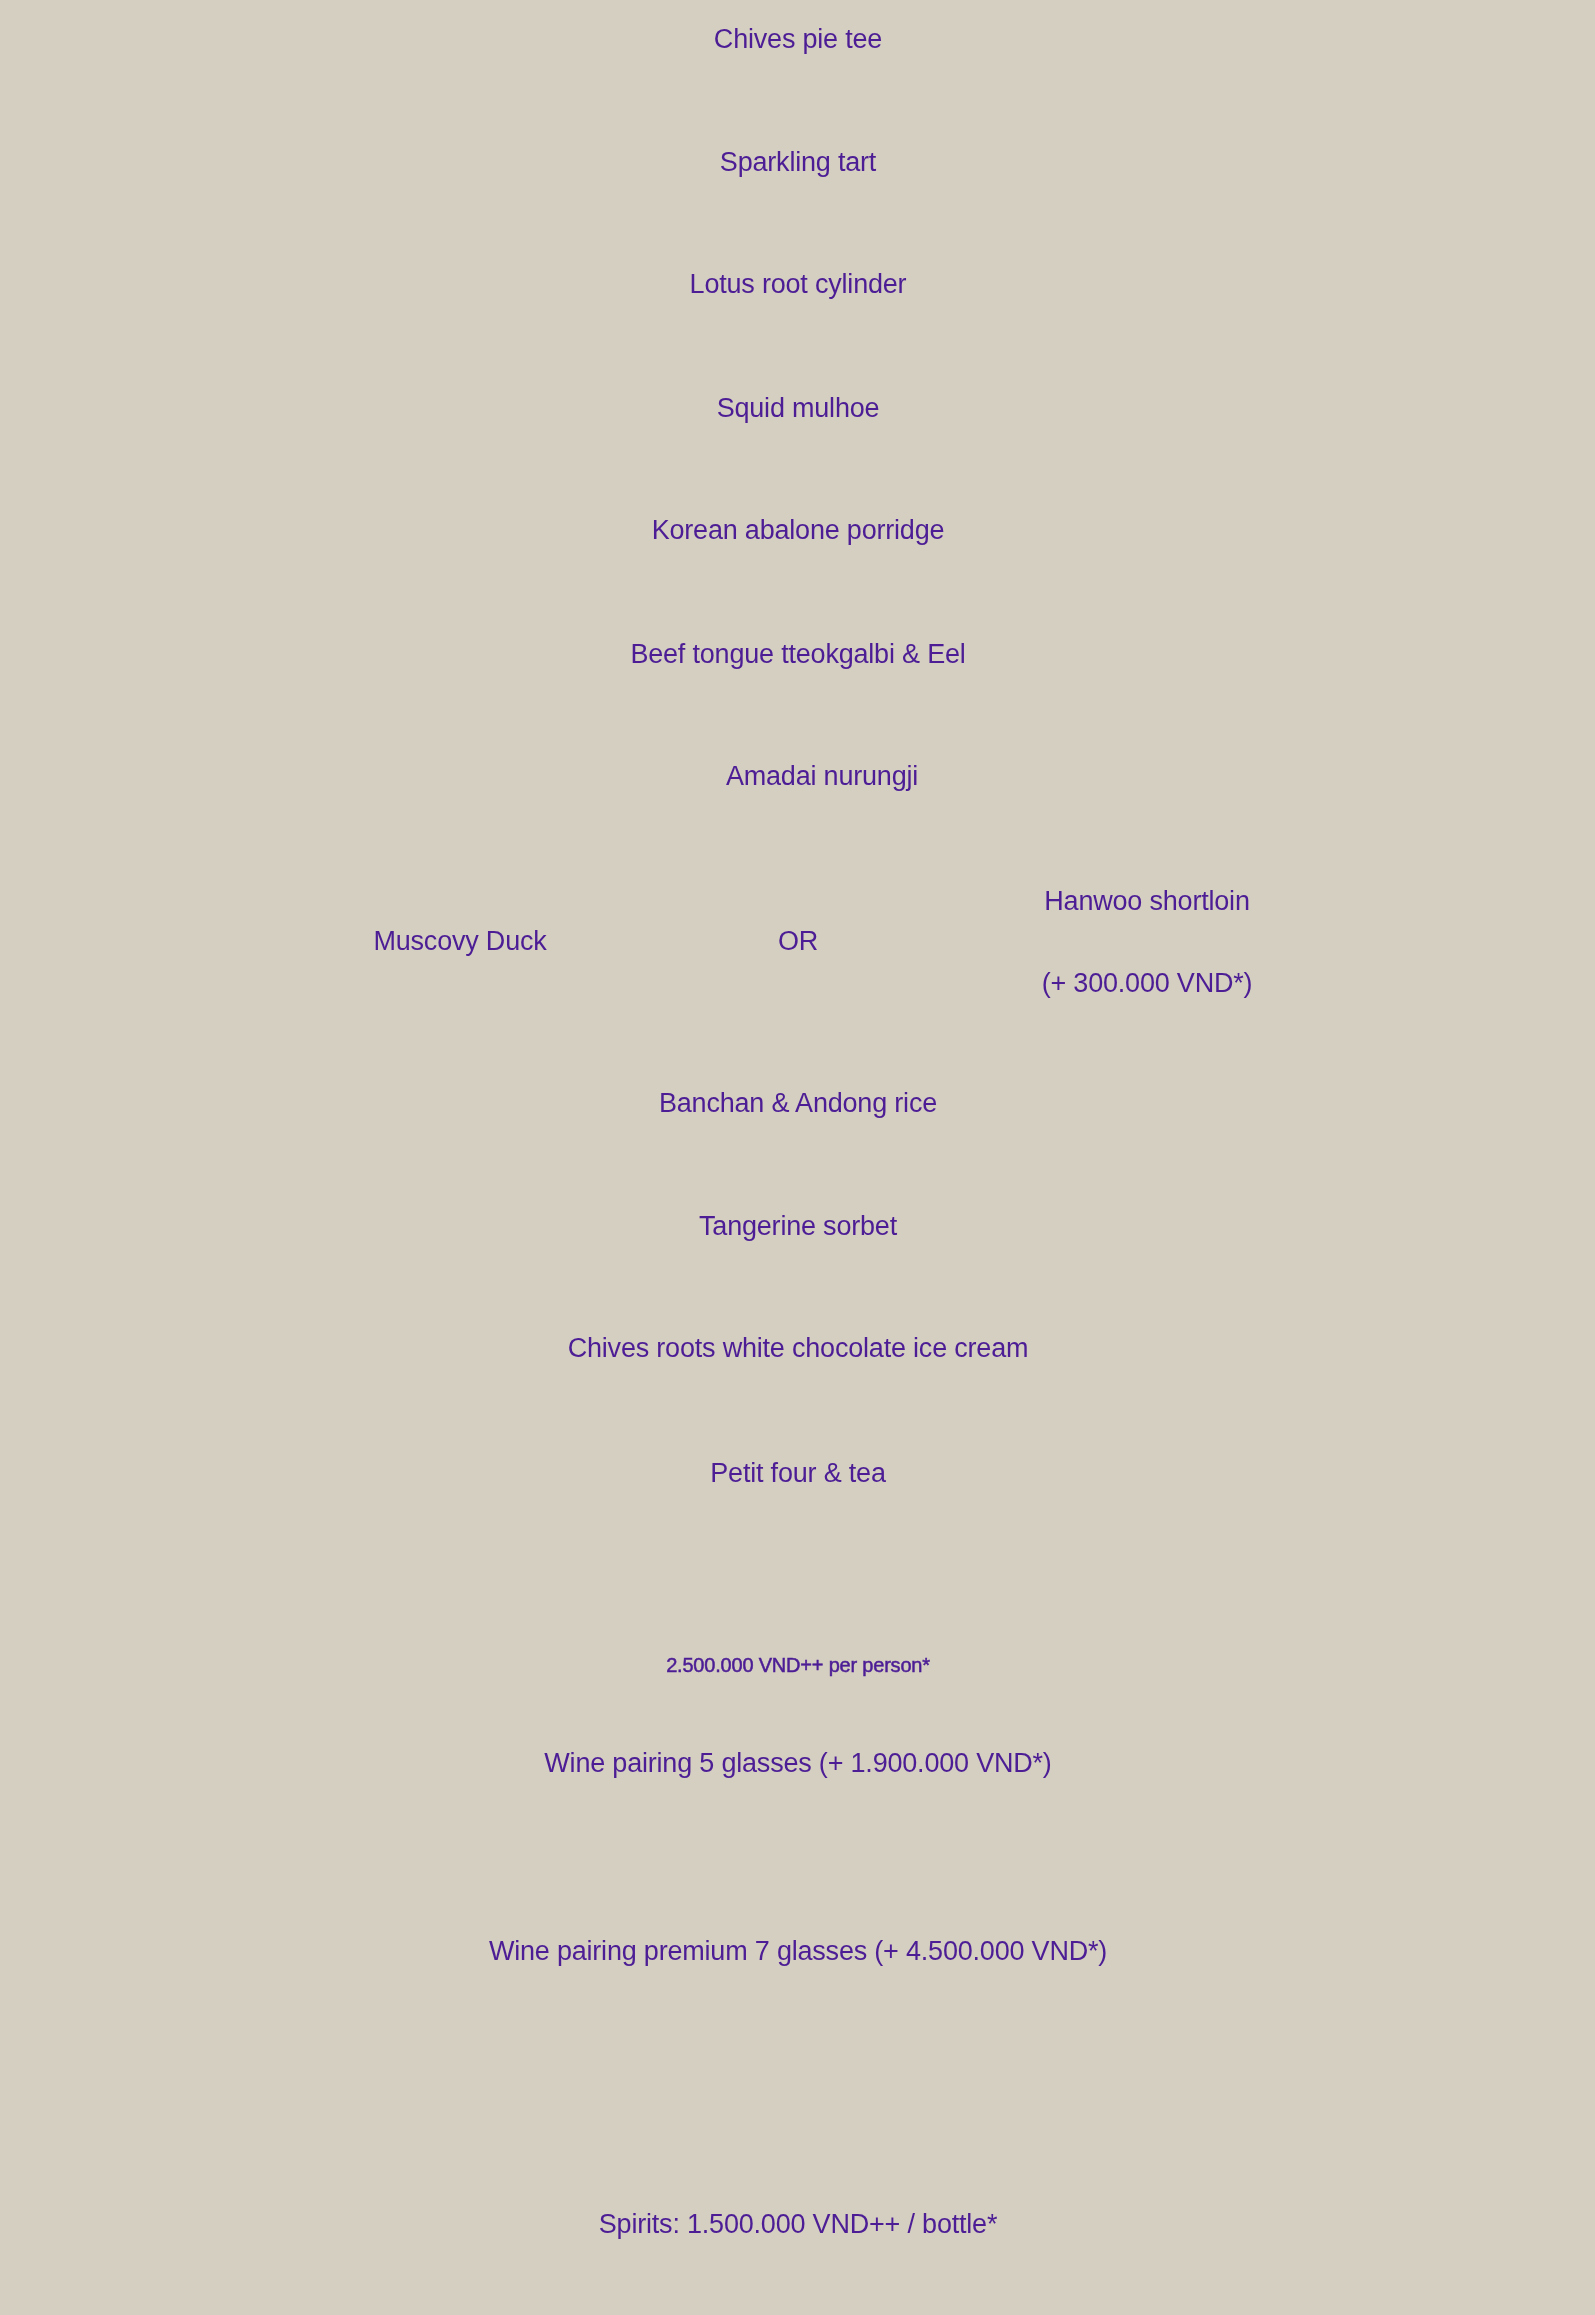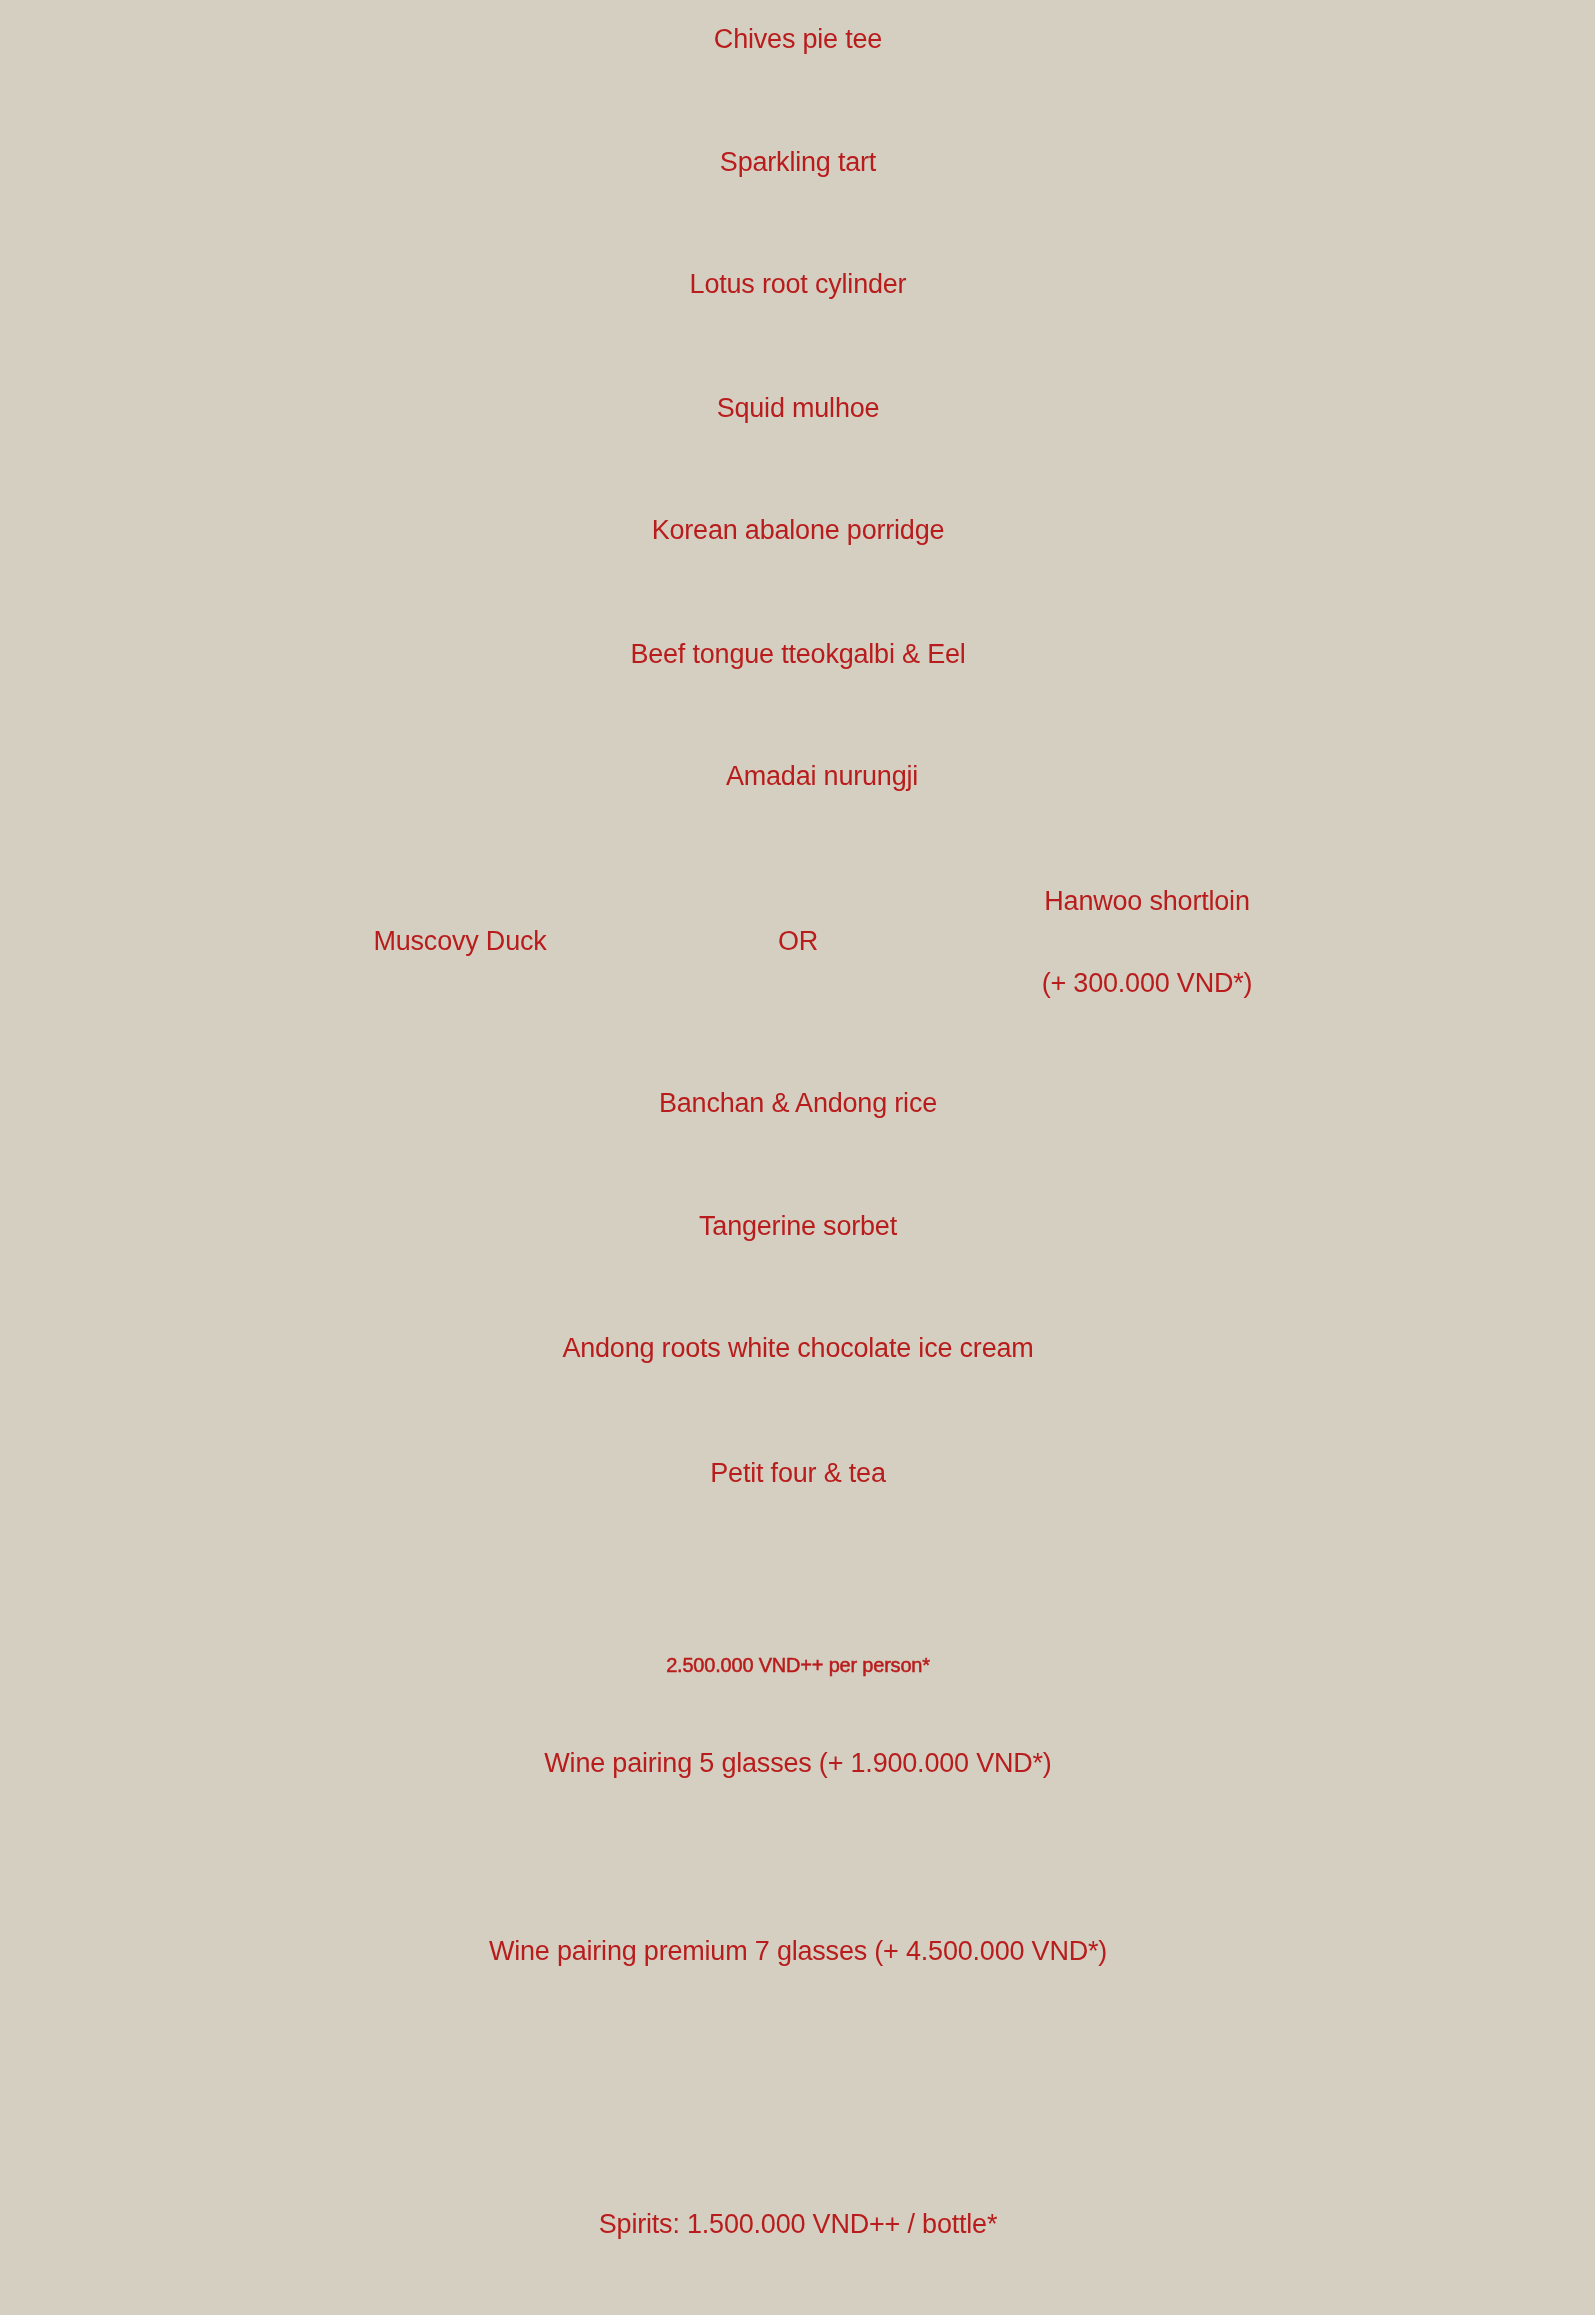--- a/index.html
+++ b/index.html
@@ -4,21 +4,21 @@
 <style>
   html, body {
     margin: 0;
     padding: 0;
   }
   #menu-page {
     position: relative;
     width: 1596px;
     height: 2316px;
     background: #d4cfc0;
-    color: #b91c1c;
+    color: #4c1d95;
     font-family: "Liberation Sans", "DejaVu Sans", sans-serif;
     font-size: 27px;
     letter-spacing: -0.2px;
     overflow: hidden;
   }
   .line {
     position: absolute;
     white-space: nowrap;
     transform: translate(-50%, -50%);
     line-height: 1.2;
@@ -41,21 +41,21 @@
   <div class="line" style="left:798px; top:654px">Beef tongue tteokgalbi &amp; Eel</div>
   <div class="line" style="left:822px; top:776px">Amadai nurungji</div>
 
   <div class="line" style="left:460px;  top:941px">Muscovy Duck</div>
   <div class="line" style="left:798px;  top:941px">OR</div>
   <div class="line" style="left:1147px; top:901px">Hanwoo shortloin</div>
   <div class="line" style="left:1147px; top:983px">(+ 300.000 VND*)</div>
 
   <div class="line" style="left:798px; top:1103px">Banchan &amp; Andong rice</div>
   <div class="line" style="left:798px; top:1226px">Tangerine sorbet</div>
-  <div class="line" style="left:798px; top:1348px">Andong roots white chocolate ice cream</div>
+  <div class="line" style="left:798px; top:1348px">Chives roots white chocolate ice cream</div>
   <div class="line" style="left:798px; top:1473px">Petit four &amp; tea</div>
 
   <div class="line emph" style="left:798px; top:1665px">2.500.000 VND++ per person*</div>
   <div class="line" style="left:798px; top:1763px">Wine pairing 5 glasses (+ 1.900.000 VND*)</div>
   <div class="line" style="left:798px; top:1951px">Wine pairing premium 7 glasses (+ 4.500.000 VND*)</div>
 
   <div class="line" style="left:798px; top:2224px">Spirits: 1.500.000 VND++ / bottle*</div>
 
 </div>
 

